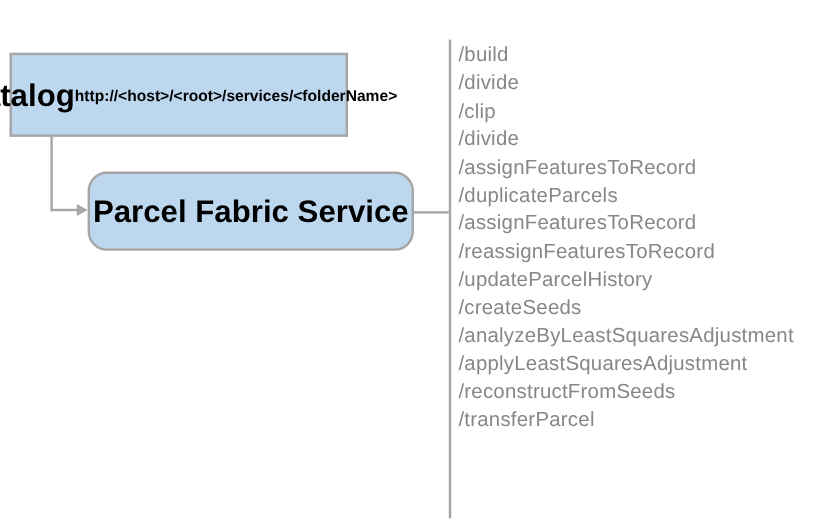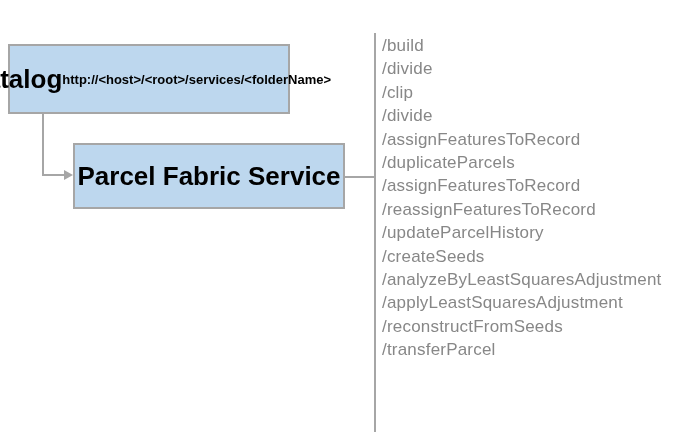--- a/index.html
+++ b/index.html
@@ -33,21 +33,21 @@
     line-height:30px;
     letter-spacing:0px;
   }
   .node .subtitle{
     color:var(--box-text);
     font-size:13px;
     line-height:16px;
     margin-top:2px;
   }
   .catalog-box{left:8px;top:44px;width:282px;height:70px;}
-  .service-box{left:73px;top:143px;width:272px;height:66px;}
+  .service-box{left:73px;top:143px;width:272px;height:66px;border-radius:16px;}
 
   .line{position:absolute;background:var(--connector);}
   .cat-v{left:42px;top:114px;width:2px;height:62px;}
   .cat-h{left:42px;top:174px;width:23px;height:2px;}
   .arrow-head{
     position:absolute;left:64px;top:170px;
     width:0;height:0;
     border-top:5px solid transparent;
     border-bottom:5px solid transparent;
     border-left:9px solid var(--connector);

